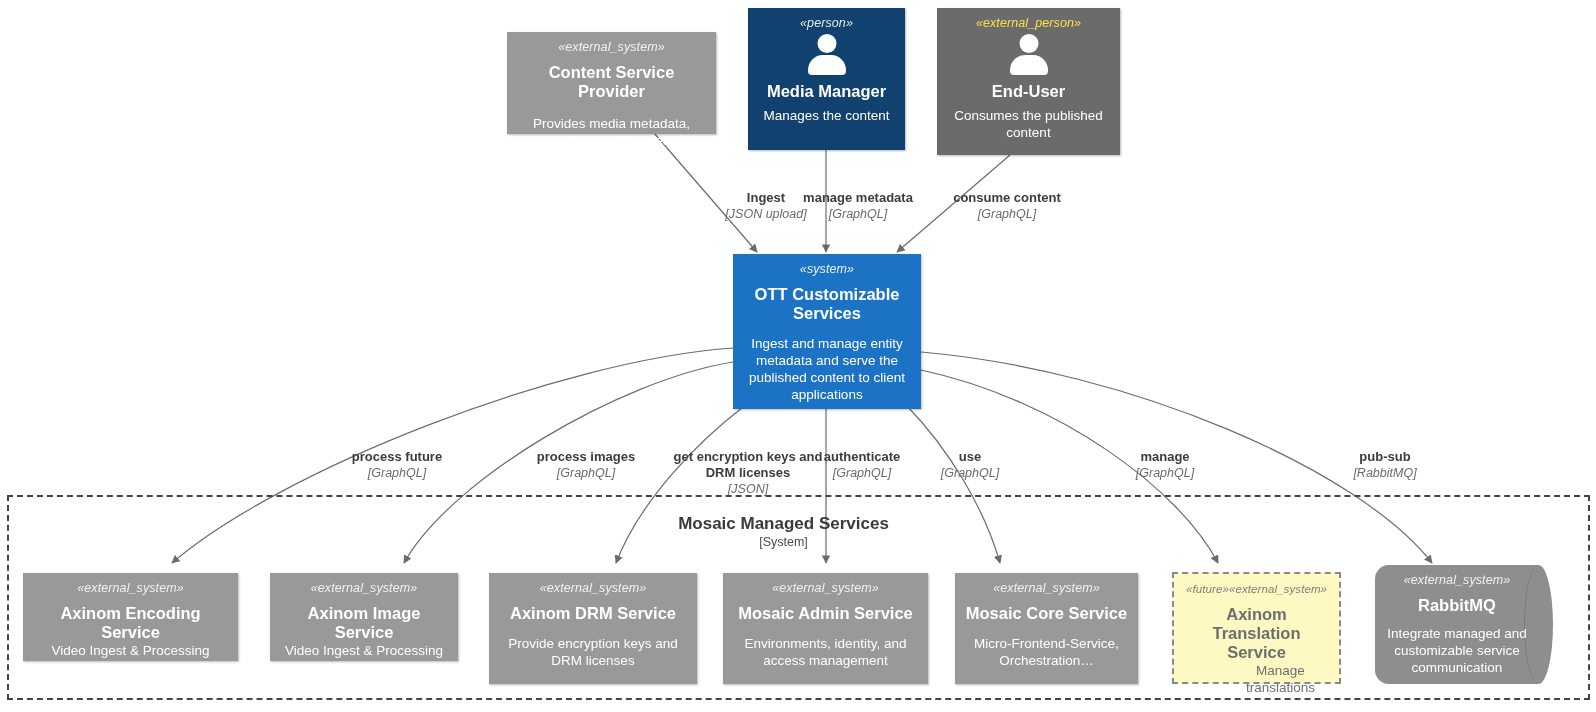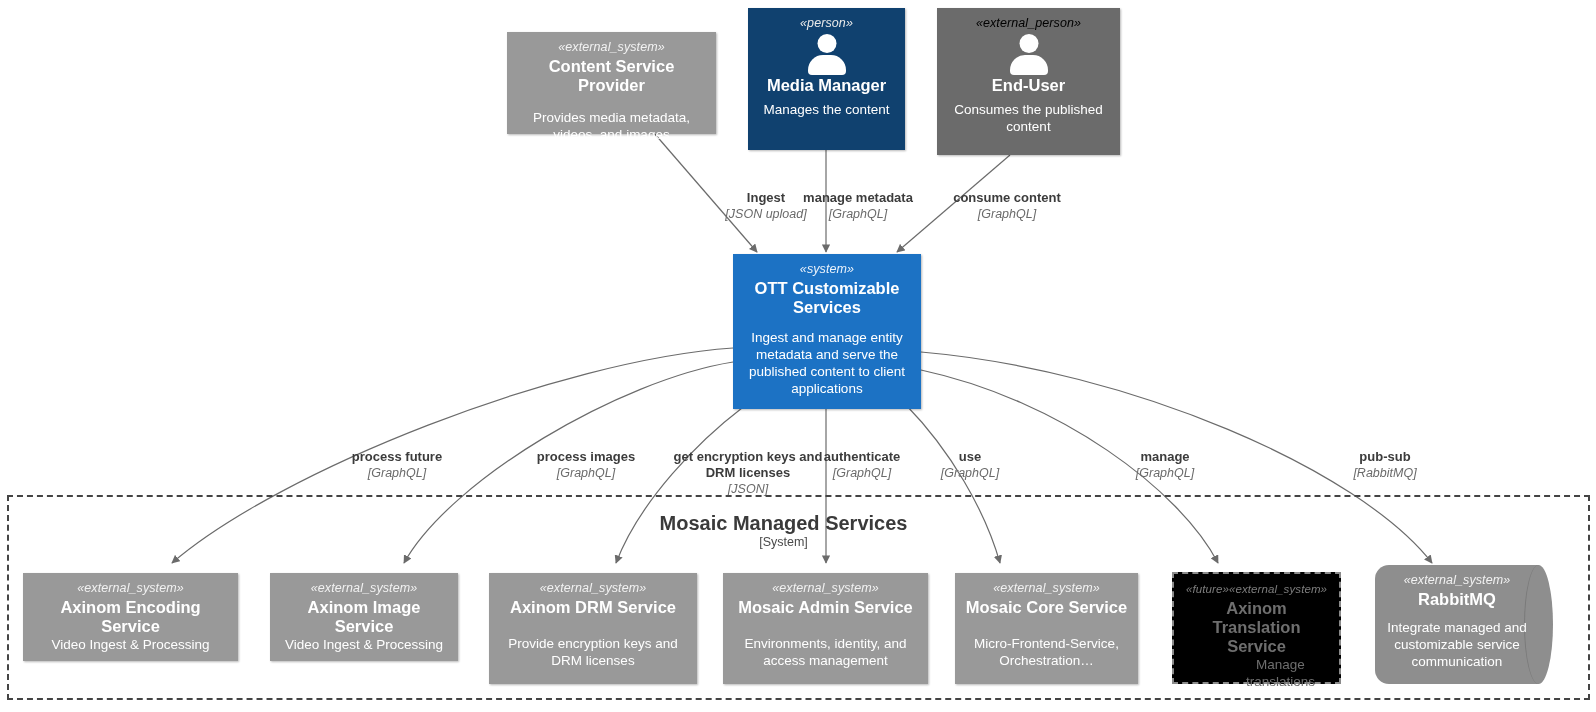--- a/index.html
+++ b/index.html
@@ -16,38 +16,38 @@
     position:absolute;box-sizing:border-box;
     display:flex;flex-direction:column;align-items:center;justify-content:flex-start;
     text-align:center;padding:8px 10px 10px 10px;
     box-shadow:1px 1px 2px rgba(0,0,0,.28);
   }
   .stereotype{
     font-style:italic;font-size:12.5px;line-height:15px;
     letter-spacing:.1px;margin-bottom:1px;white-space:nowrap;
   }
   .node-title{
-    font-weight:bold;font-size:16.5px;line-height:19px;margin-top:1px;
+    font-weight:bold;font-size:16.5px;line-height:19px;margin-top:7px;
   }
   .node-desc{
     font-size:13.5px;line-height:17px;margin-top:auto;
   }
   .node-desc.mid{margin-top:14px;margin-bottom:auto;}
 
   
   .ext-system{background:#999999;color:#ffffff;}
   .ext-system .stereotype{color:#f2f2f2;}
   .ext-person{background:#6b6b6b;color:#ffffff;}
-  .ext-person .stereotype{color:#000000;}
+  .ext-person .stereotype{color:#fde047;}
   .person{background:#10416f;color:#ffffff;}
   .person .stereotype{color:#eaeaea;}
   .system-node{background:#1c72c4;color:#ffffff;}
   .system-node .stereotype{color:#eaf2fb;}
   .future{
-    background:#000000;color:#6e6e6e;border:2px dashed #8a8a8a;
+    background:#fef9c3;color:#6e6e6e;border:2px dashed #8a8a8a;
     box-shadow:none;
   }
   .future .stereotype{color:#7d7d7d;}
 
   
   .avatar{width:46px;height:40px;position:relative;margin:2px auto 1px auto;}
   .avatar .head{
     position:absolute;left:50%;top:0;transform:translateX(-50%);
     width:19px;height:19px;border-radius:50%;background:#ffffff;
   }
@@ -78,21 +78,21 @@
   .queue .stereotype{color:#f2f2f2;}
 
   
   .boundary{
     position:absolute;box-sizing:border-box;
     border:2px dashed #444444;background:transparent;
   }
   .boundary-label{
     position:absolute;text-align:center;color:#3a3a3a;
   }
-  .boundary-label .bl-title{font-size:20px;font-weight:bold;line-height:21px;}
+  .boundary-label .bl-title{font-size:17px;font-weight:bold;line-height:21px;}
   .boundary-label .bl-sub{font-size:12.5px;line-height:16px;color:#4a4a4a;}
 
   
   .edge-label{
     position:absolute;text-align:center;color:#4a4a4a;
     transform:translateX(-50%);white-space:nowrap;
   }
   .edge-label .el-title{font-size:13px;font-weight:bold;line-height:16px;color:#3c3c3c;}
   .edge-label .el-proto{font-size:12.5px;font-style:italic;line-height:16px;color:#6a6a6a;}
   .edge-label.wrap{white-space:normal;width:150px;}

